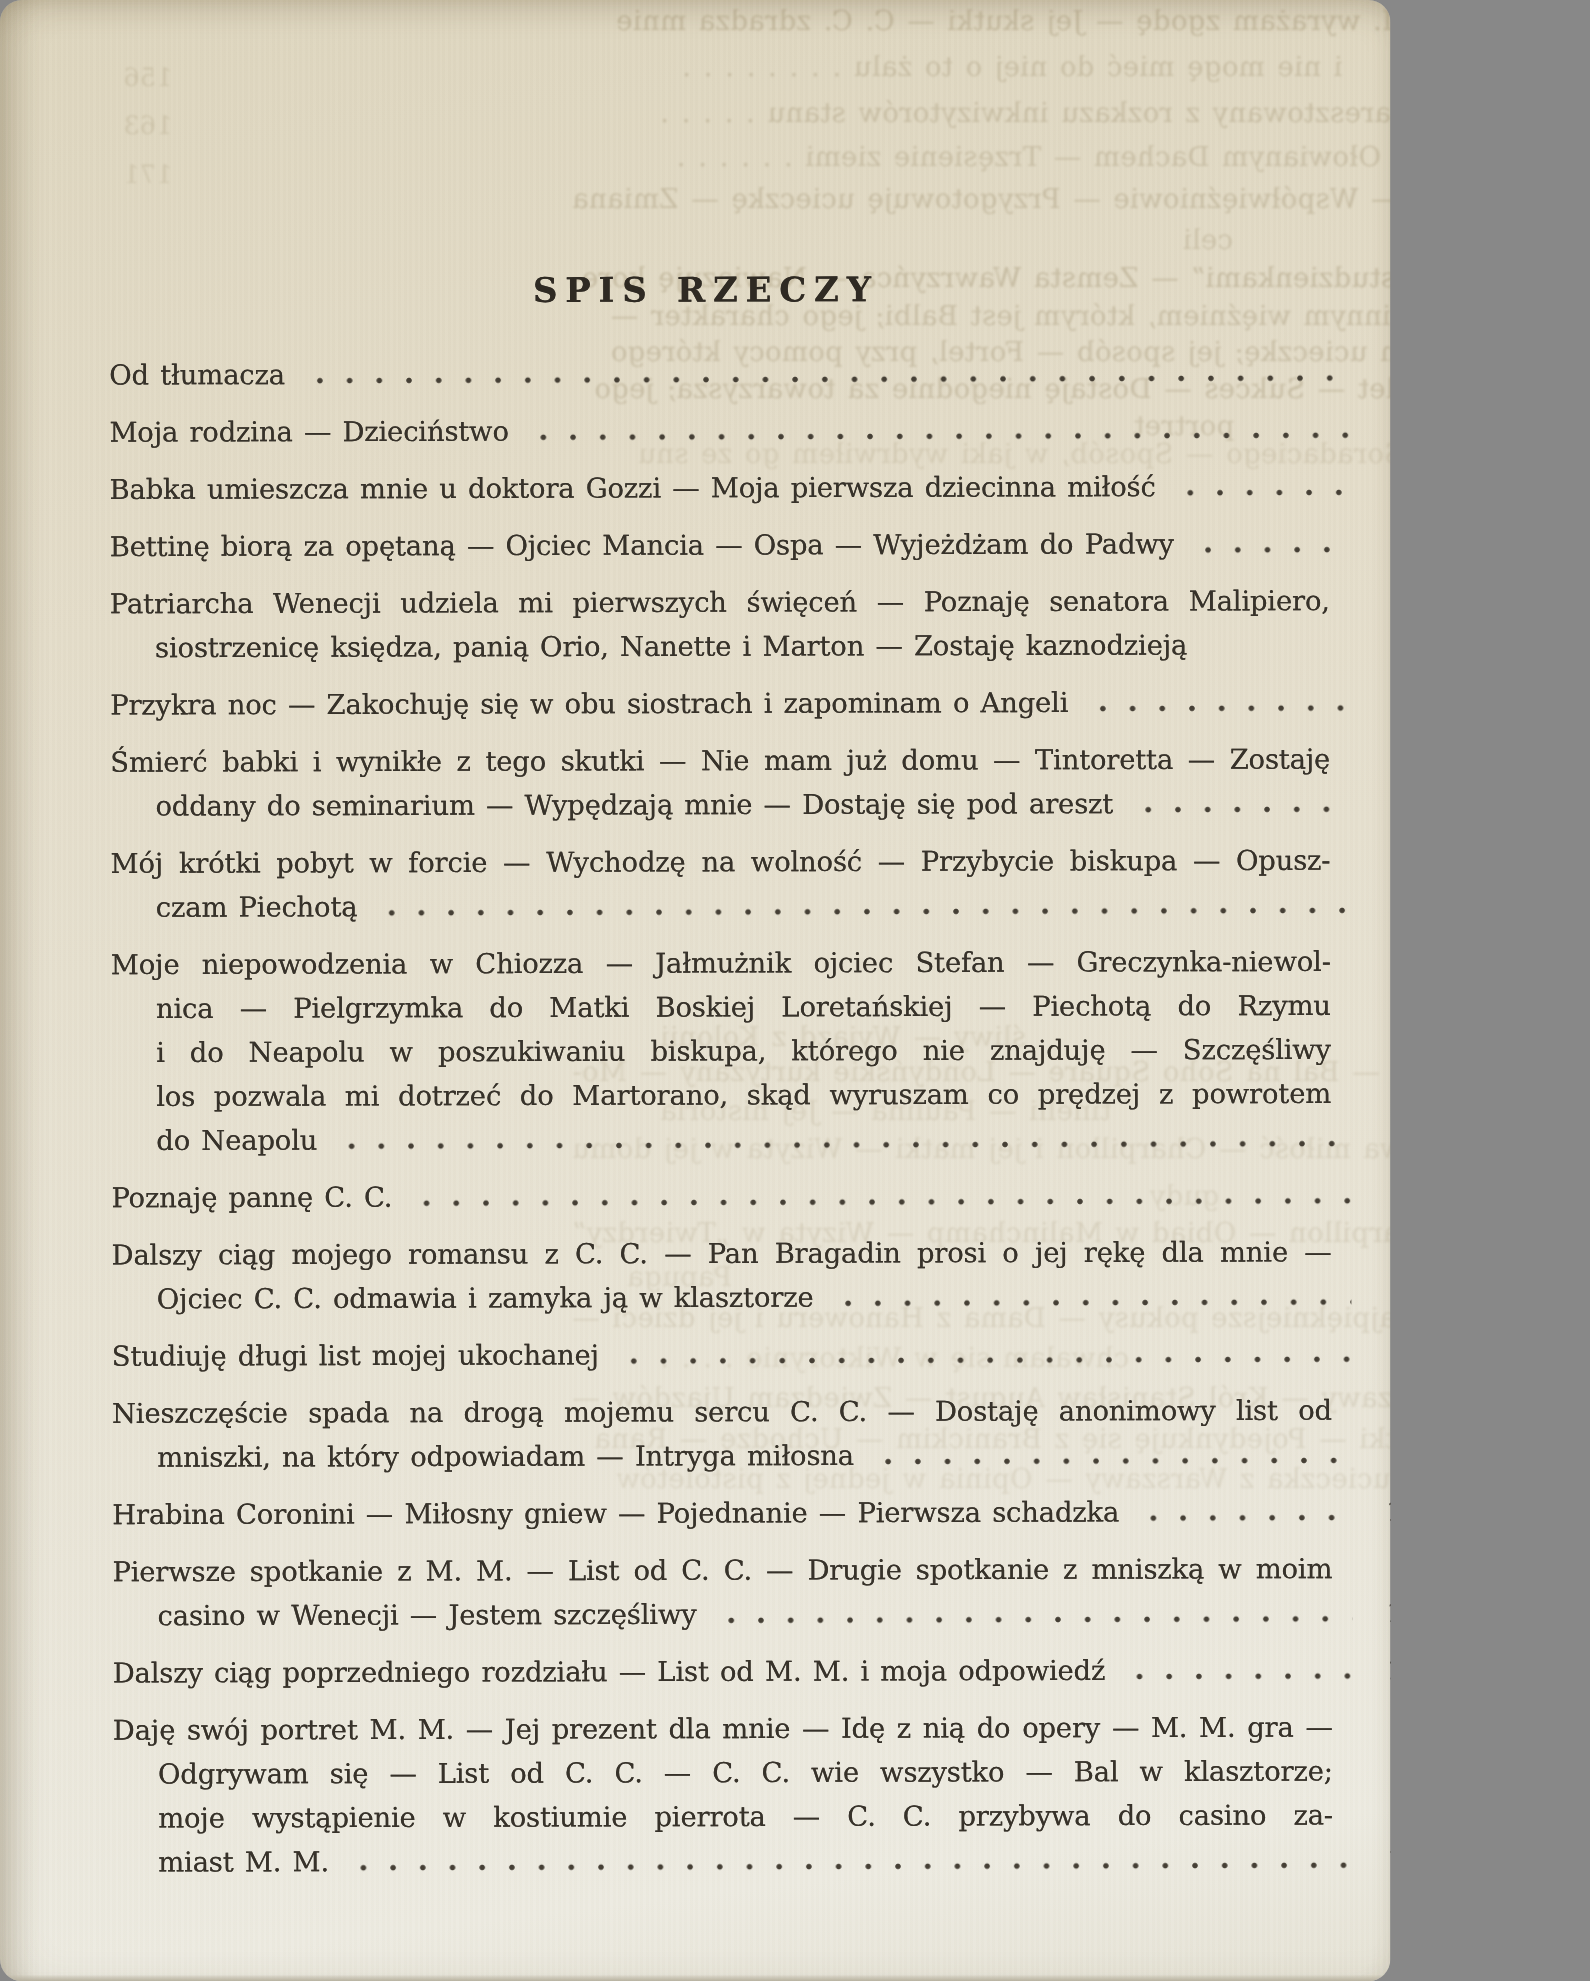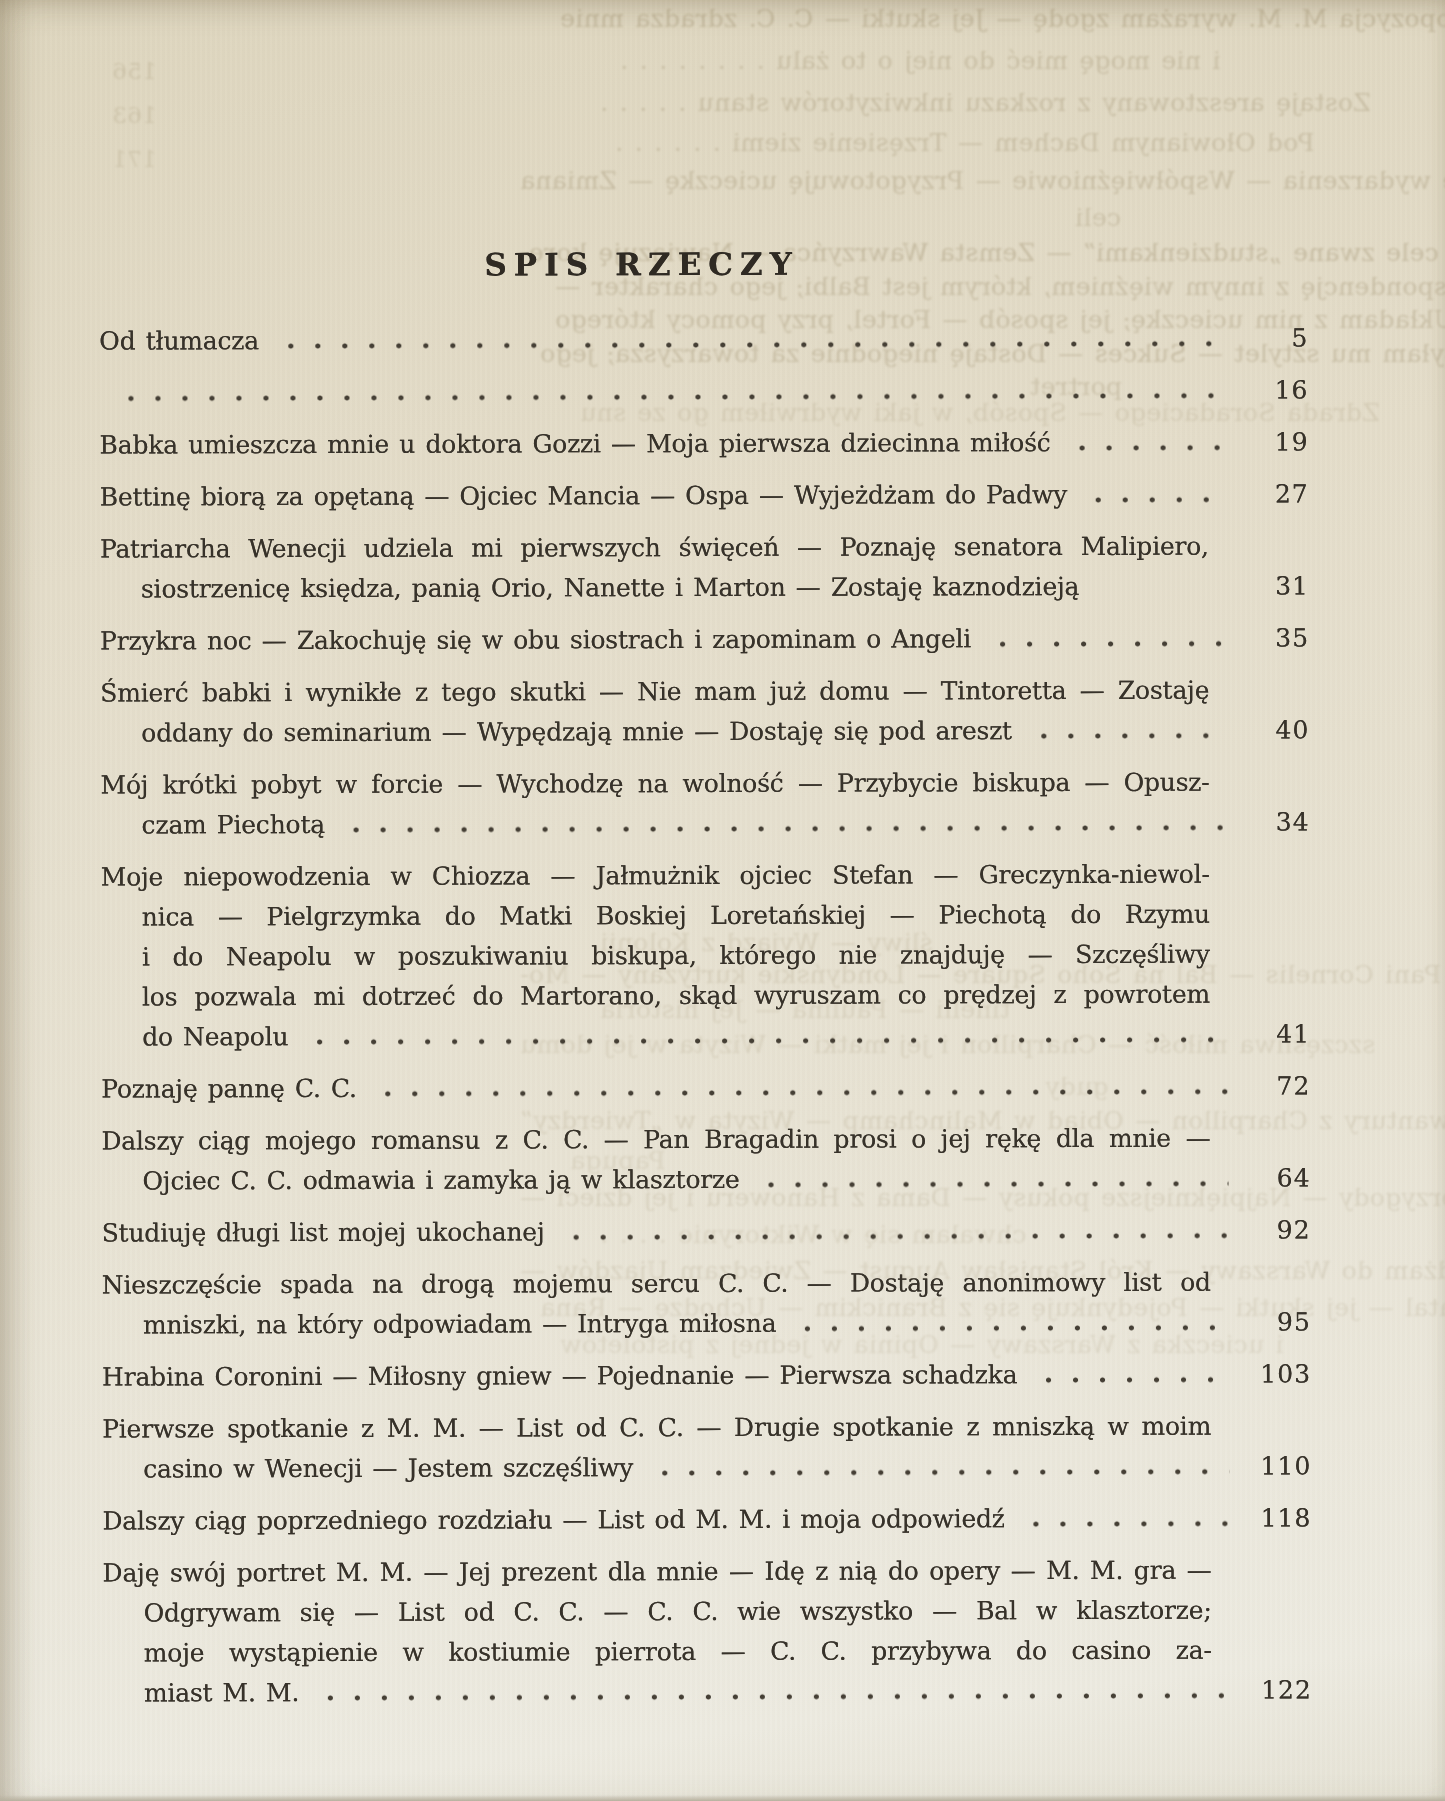--- a/index.html
+++ b/index.html
@@ -1,26 +1,27 @@
 <!DOCTYPE html>
 <html lang="pl"><head>
 <meta charset="utf-8">
 <style>
   html,body{margin:0;padding:0;background:#888;}
   .page{
     position:relative;
-    width:1445px;height:1801px;
+    width:1264px;height:1801px;
     overflow:hidden;
     font-family:"DejaVu Serif","Liberation Serif",serif;
     background-image:
       linear-gradient(90deg, rgba(101,85,53,0.13), rgba(101,85,53,0) 34px),
       linear-gradient(173deg, #ded6bf 0%, #e4ddca 30%, #e8e3d4 62%, #edebe1 92%, #e6e3d6 100%);
     box-shadow: inset 0 16px 34px -16px rgba(92,76,44,.28),
                 inset 18px 0 48px -24px rgba(92,76,44,.30),
                 inset -6px 0 24px -14px rgba(92,76,44,.14);
+    border-radius: 20px;
   }
   .page::before{
     content:"";position:absolute;inset:0;pointer-events:none;
     background:repeating-linear-gradient(90deg,
       rgba(255,255,255,0.020) 0 2px,
       rgba(90,78,48,0.016) 2px 5px);
   }
   .page::after{
     content:"";position:absolute;left:0;right:0;bottom:0;height:6px;
     background:linear-gradient(to bottom, rgba(140,130,105,0), #b7b19f);
@@ -121,20 +122,21 @@
     <div>
         <div class="entry">
           <div class="line fin">
             <span class="txt">Od tłumacza</span>
             <span class="leader"></span>
             <span class="pg">5</span>
           </div>
         </div>
         <div class="entry">
           <div class="line fin">
+            <span class="txt">Moja rodzina — Dzieciństwo</span>
             <span class="leader"></span>
             <span class="pg">16</span>
           </div>
         </div>
         <div class="entry">
           <div class="line fin">
             <span class="txt">Babka umieszcza mnie u doktora Gozzi — Moja pierwsza dziecinna miłość</span>
             <span class="leader"></span>
             <span class="pg">19</span>
           </div>

